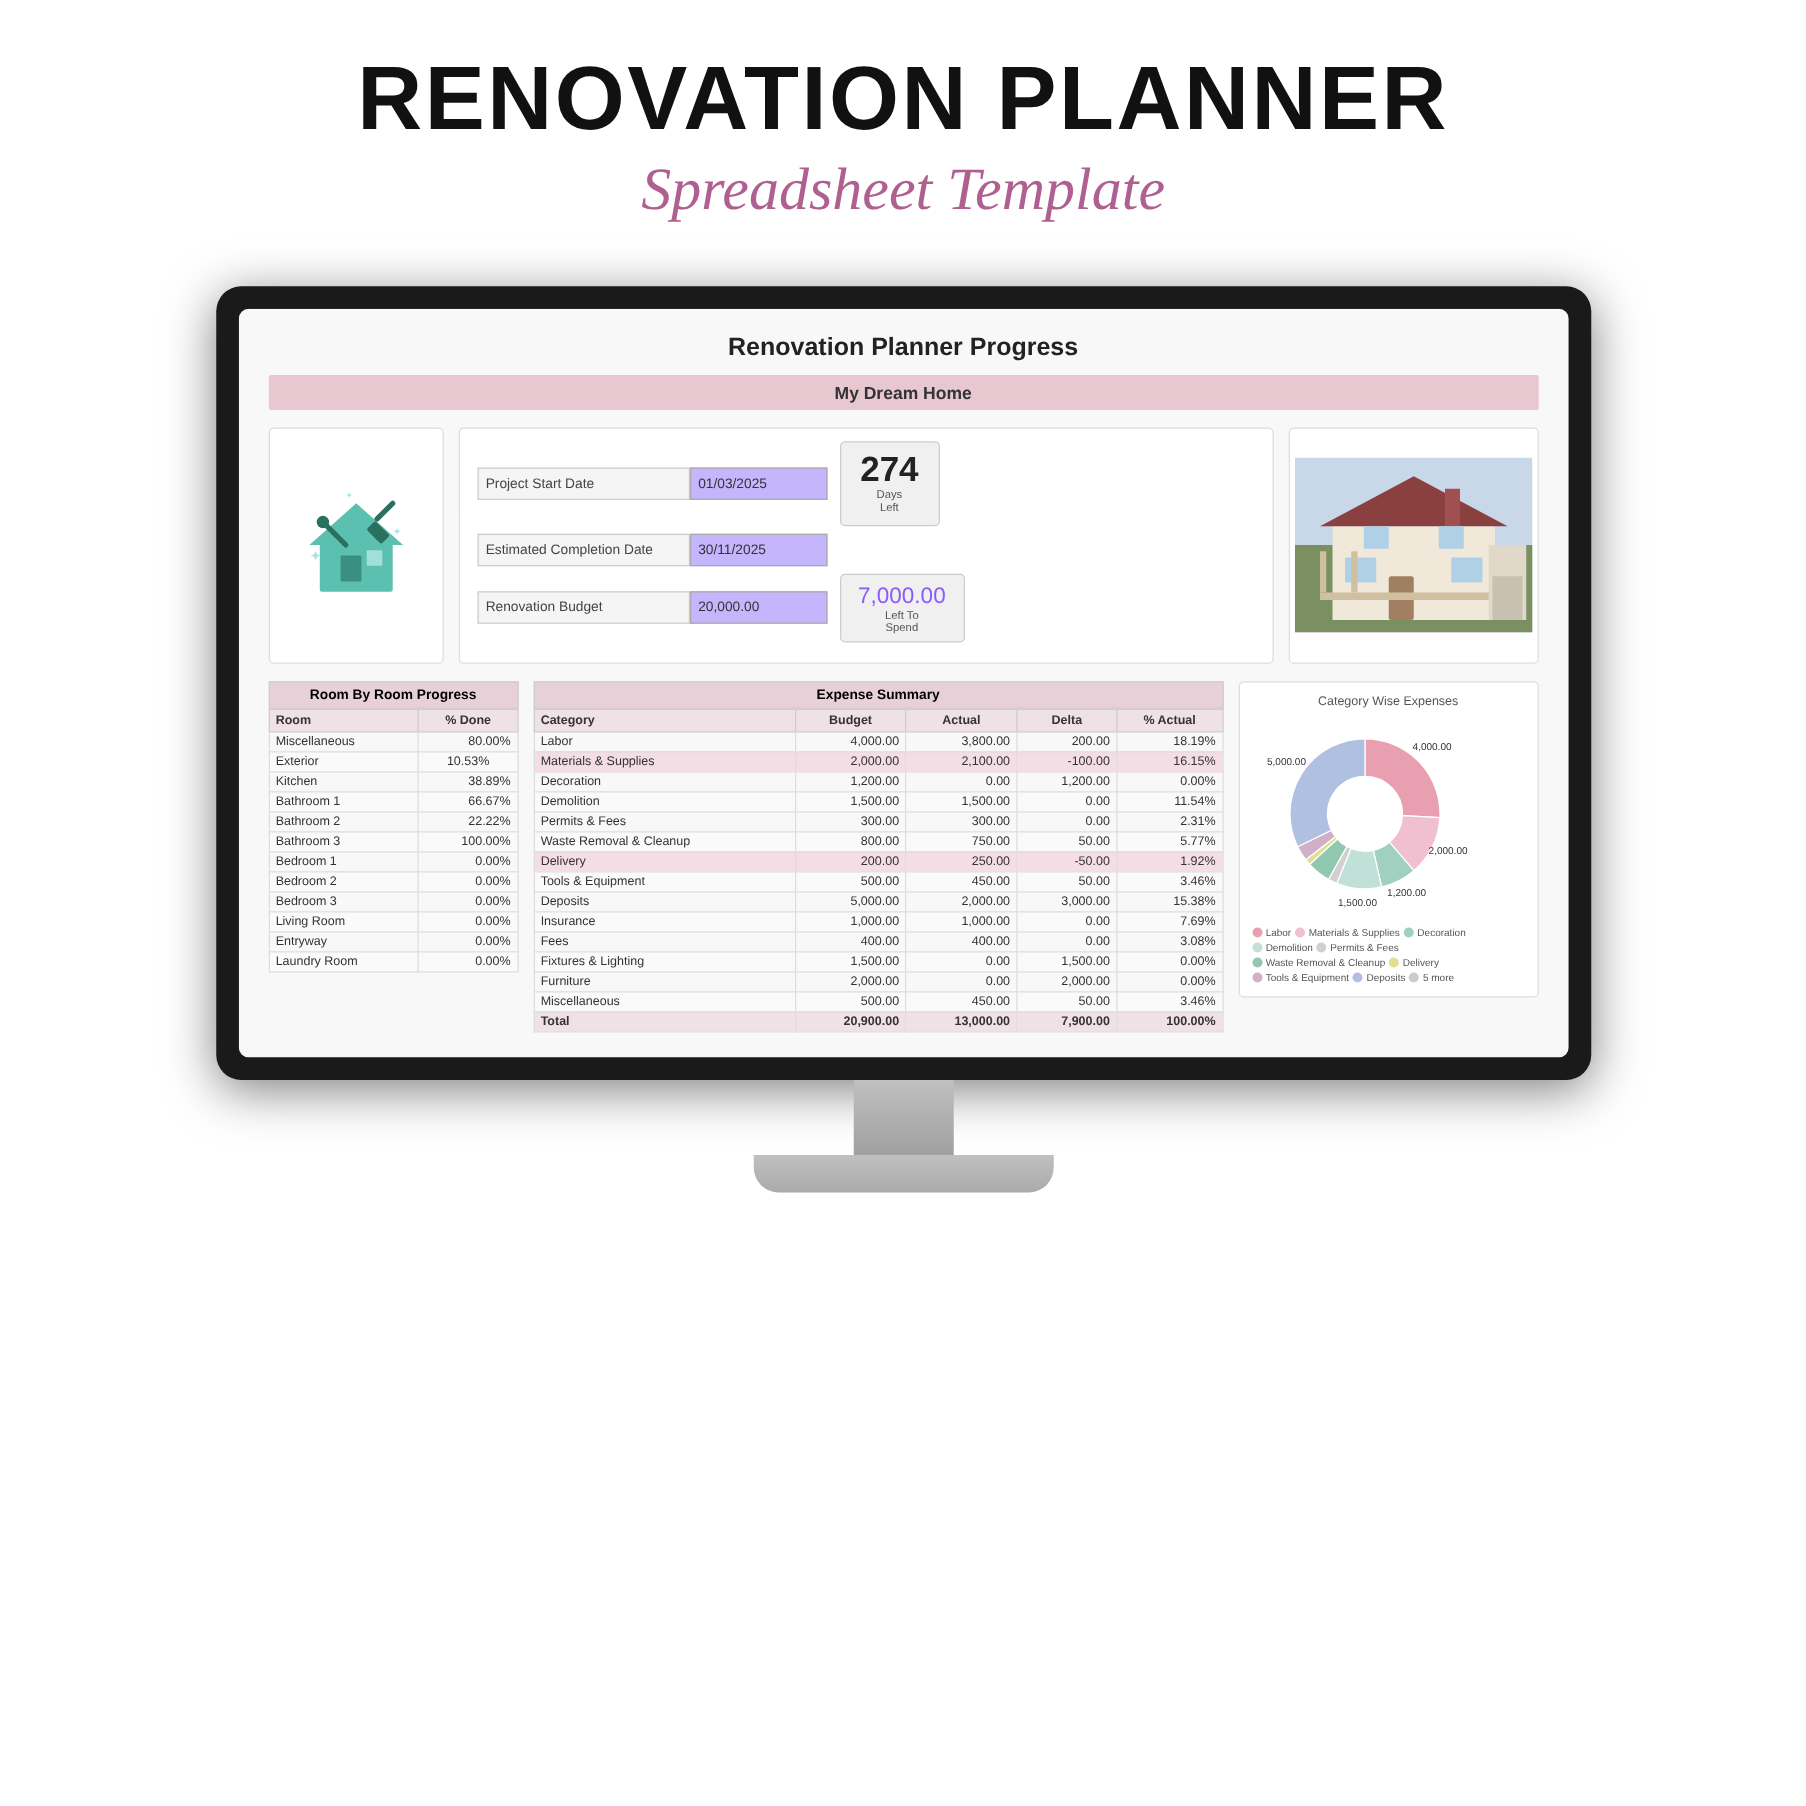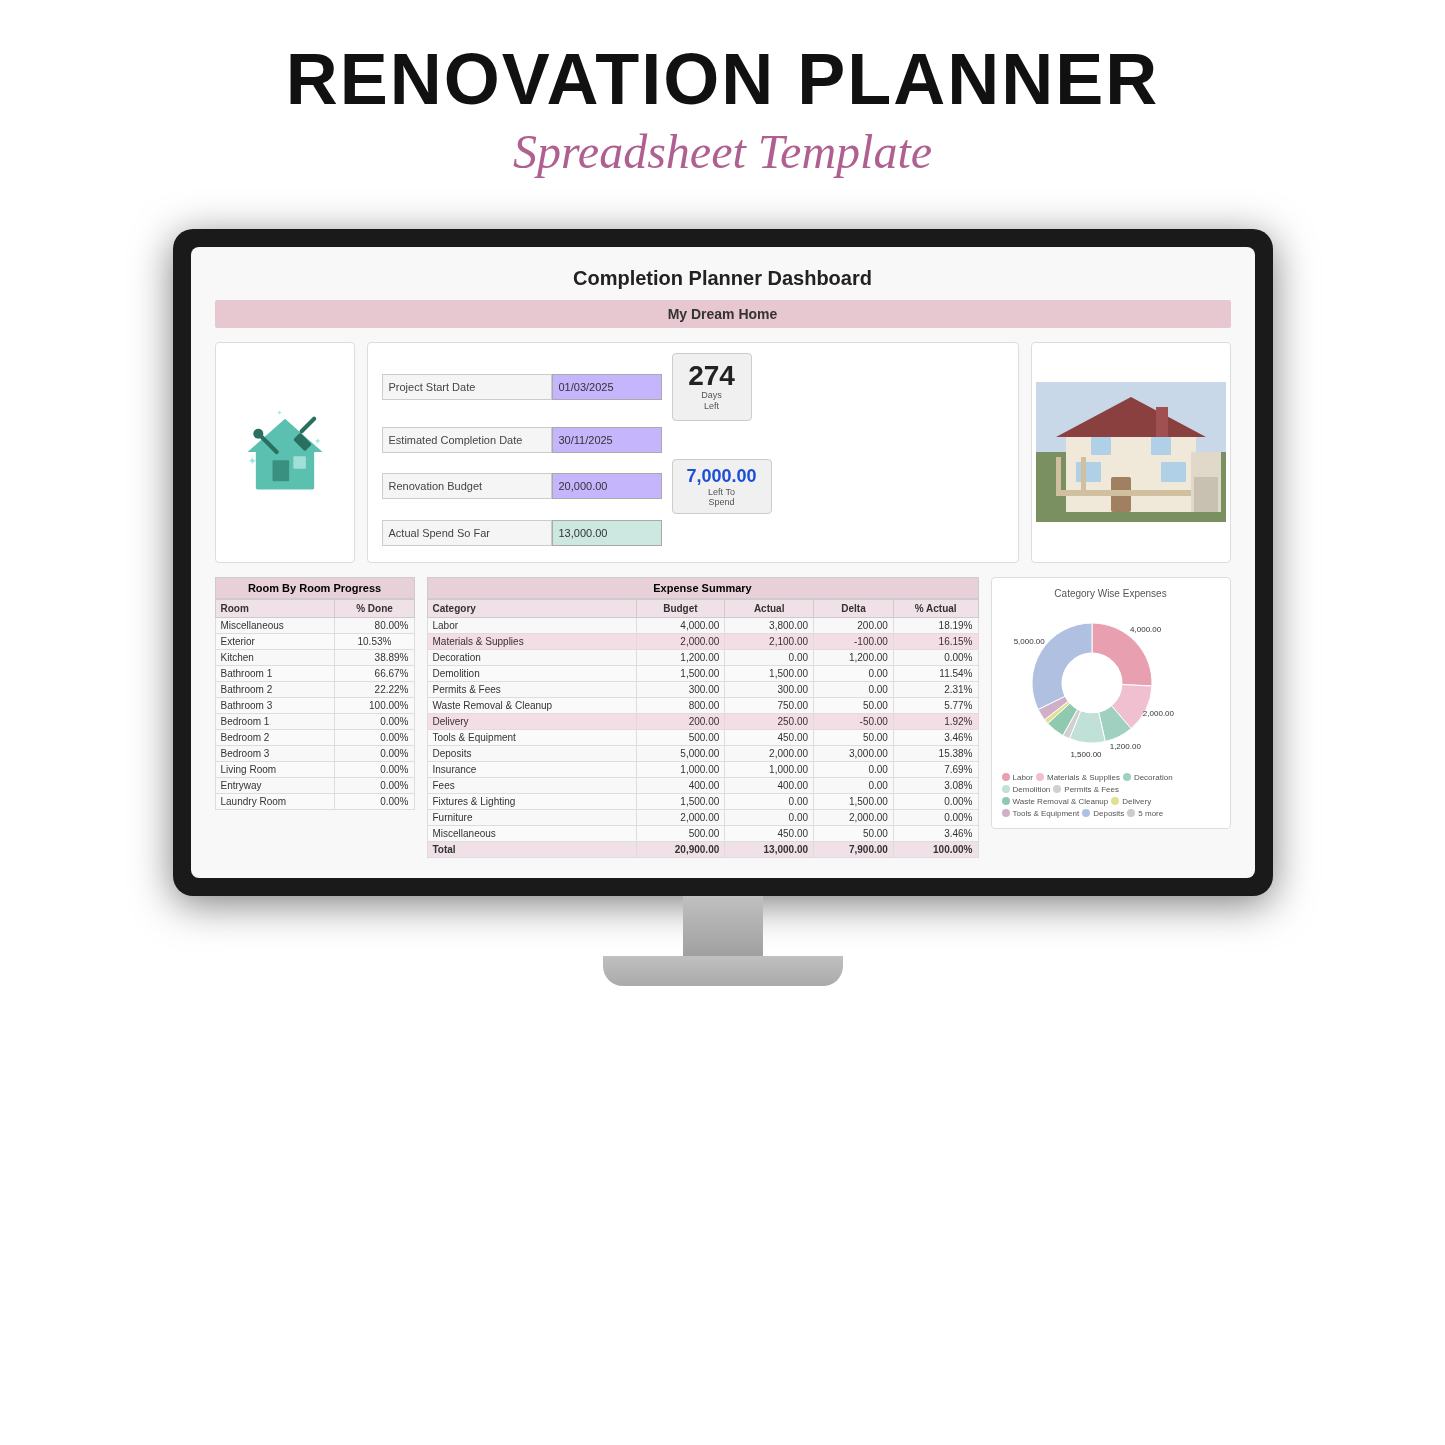--- a/index.html
+++ b/index.html
@@ -190,22 +190,22 @@
       border-radius: 4px;
       padding: 6px 10px;
       text-align: center;
       min-width: 100px;
       display: flex;
       flex-direction: column;
       justify-content: center;
     }
     .spend-amount {
       font-size: 18px;
-      font-weight: bold;
-      color: #1d4ed8;
+      font-weight: normal;
+      color: #8b5cf6;
     }
     .spend-label {
       font-size: 9px;
       color: #555;
     }
 
     .house-image-area {
       width: 200px;
       background: white;
       border: 1px solid #ddd;
@@ -315,21 +315,21 @@
   <div class="main-title">RENOVATION PLANNER</div>
   <div class="sub-title">Spreadsheet Template</div>
 </div>
 
 <div class="monitor-wrapper">
   <div class="monitor-body">
     <div class="monitor-screen">
 
       <div class="dashboard">
 
-        <div class="dash-title">Completion Planner Dashboard</div>
+        <div class="dash-title">Renovation Planner Progress</div>
 
         <div class="project-name-bar">My Dream Home</div>
 
         <div class="top-section">
 
           <div class="icon-area">
             <svg class="icon-svg" viewBox="0 0 120 120" xmlns="http://www.w3.org/2000/svg">
 
               <rect x="25" y="55" width="70" height="50" fill="#5bc0b0" rx="2"></rect>
               <polygon points="60,20 15,60 105,60" fill="#5bc0b0"></polygon>
@@ -369,24 +369,20 @@
             <div class="field-row">
               <div class="field-label">Renovation Budget</div>
               <div class="field-value">20,000.00</div>
 
               <div class="left-to-spend-box">
                 <div class="spend-amount">7,000.00</div>
                 <div class="spend-label">Left To<br>Spend</div>
               </div>
             </div>
 
-            <div class="field-row">
-              <div class="field-label">Actual Spend So Far</div>
-              <div class="field-value highlighted">13,000.00</div>
-            </div>
           </div>
 
           <div class="house-image-area">
 
             <svg width="190" height="140" viewBox="0 0 190 140" xmlns="http://www.w3.org/2000/svg">
 
               <rect width="190" height="140" fill="#c8d8e8"></rect>
 
               <rect x="0" y="70" width="190" height="70" fill="#7a9060"></rect>
 

